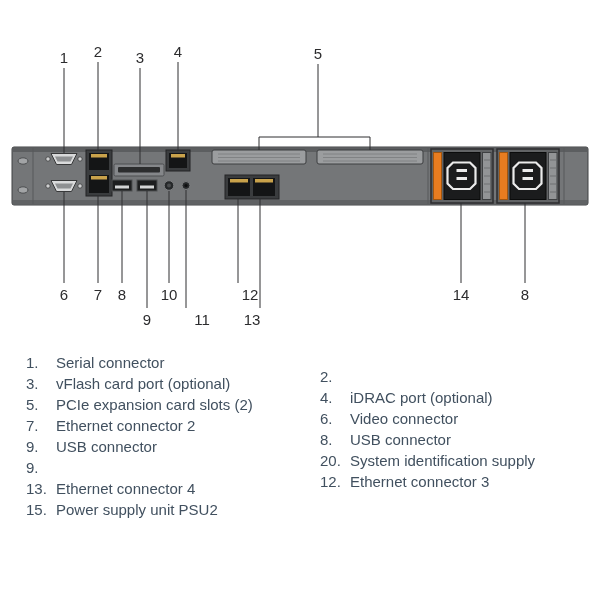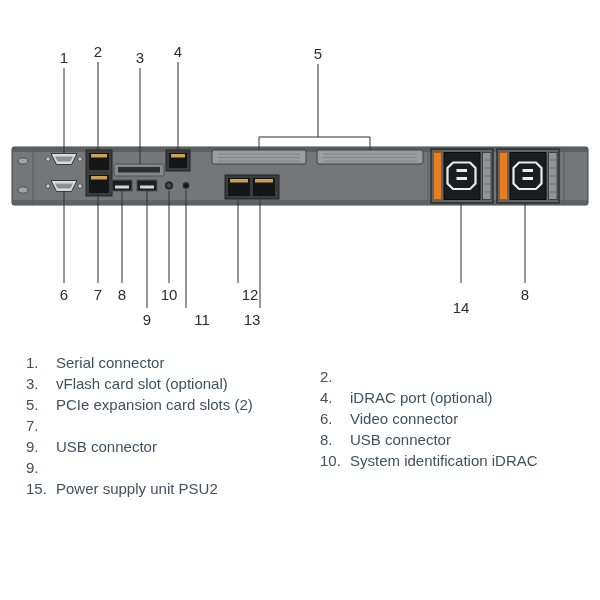--- a/index.html
+++ b/index.html
@@ -184,49 +184,54 @@
     <span class="callout" style="left:178px;top:44px">4</span>
     <span class="callout" style="left:318px;top:46px">5</span>
     <span class="callout" style="left:64px;top:287px">6</span>
     <span class="callout" style="left:98px;top:287px">7</span>
     <span class="callout" style="left:122px;top:287px">8</span>
     <span class="callout" style="left:147px;top:312px">9</span>
     <span class="callout" style="left:169px;top:287px">10</span>
     <span class="callout" style="left:202px;top:312px">11</span>
     <span class="callout" style="left:250px;top:287px">12</span>
     <span class="callout" style="left:252px;top:312px">13</span>
-    <span class="callout" style="left:461px;top:300px">14</span>
+    <span class="callout" style="left:461px;top:287px">14</span>
     <span class="callout" style="left:525px;top:287px">8</span>
   </div>
 
   <div class="legend">
     <div class="col col-left">
       <div class="legend-row">
         <span class="num">1.</span>
         <span class="lab">Serial connector</span>
       </div>
       <div class="legend-row">
         <span class="num">3.</span>
-        <span class="lab">vFlash card slot (optional)</span>
+        <span class="lab">vFlash card port (optional)</span>
       </div>
       <div class="legend-row">
         <span class="num">5.</span>
         <span class="lab">PCIe expansion card slots (2)</span>
       </div>
       <div class="legend-row">
         <span class="num">7.</span>
+        <span class="lab">Ethernet connector 2</span>
       </div>
       <div class="legend-row">
         <span class="num">9.</span>
         <span class="lab">USB connector</span>
       </div>
       <div class="legend-row">
         <span class="num">9.</span>
       </div>
       <div class="legend-row">
+        <span class="num">13.</span>
+        <span class="lab">Ethernet connector 4</span>
+      </div>
+      <div class="legend-row">
         <span class="num">15.</span>
         <span class="lab">Power supply unit PSU2</span>
       </div>
     </div>
     <div class="col col-right">
       <div class="legend-row">
         <span class="num">2.</span>
       </div>
       <div class="legend-row">
         <span class="num">4.</span>
@@ -234,19 +239,23 @@
       </div>
       <div class="legend-row">
         <span class="num">6.</span>
         <span class="lab">Video connector</span>
       </div>
       <div class="legend-row">
         <span class="num">8.</span>
         <span class="lab">USB connector</span>
       </div>
       <div class="legend-row">
-        <span class="num">10.</span>
-        <span class="lab">System identification iDRAC</span>
+        <span class="num">20.</span>
+        <span class="lab">System identification supply</span>
+      </div>
+      <div class="legend-row">
+        <span class="num">12.</span>
+        <span class="lab">Ethernet connector 3</span>
       </div>
     </div>
   </div>
 
 </div>
 
 </body></html>

